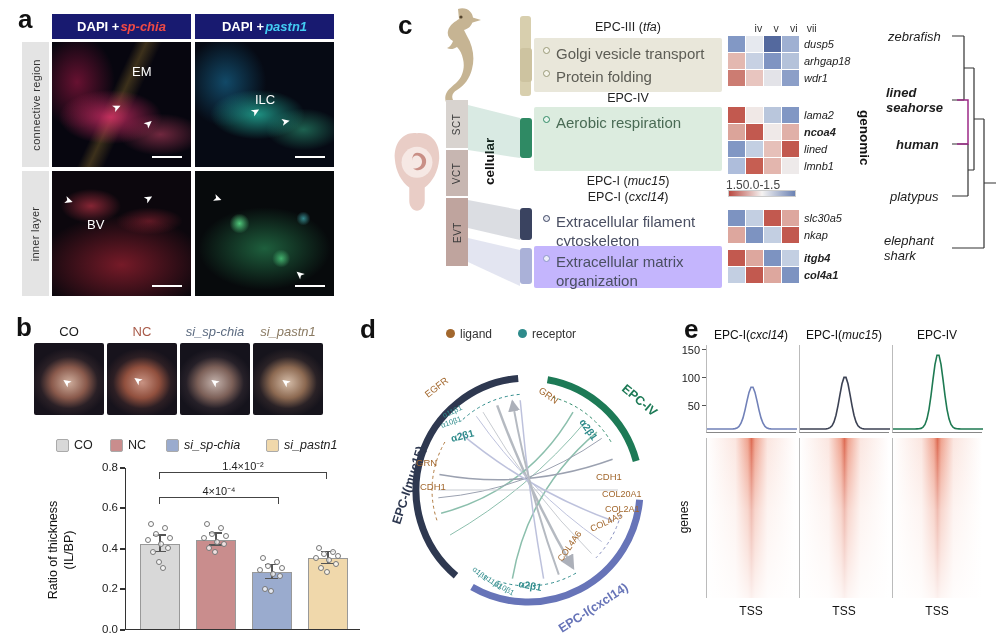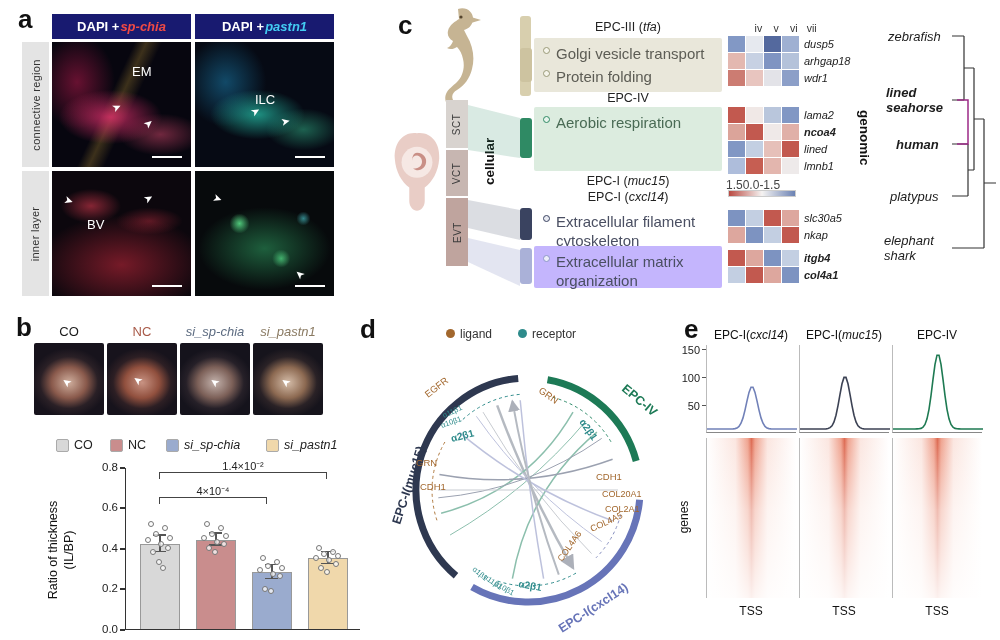--- a/index.html
+++ b/index.html
@@ -244,21 +244,21 @@
       <span class="dot" style="left: 18px; bottom: 65.85px;"></span>
       <span class="dot" style="left: 25px; bottom: 61.8px;"></span>
       <span class="dot" style="left: 10px; bottom: 57.75px;"></span>
       <span class="dot" style="left: 16px; bottom: 53.7px;"></span>
     </div>
 </div>
 
 <div class="sig" style="left:159px;top:472px;width:168px">
     <span class="sig-label">1.4×10⁻²</span>
   </div>
-<div class="sig" style="left:159px;top:497px;width:108px">
+<div class="sig" style="left:159px;top:497px;width:120px">
     <span class="sig-label">4×10⁻⁴</span>
   </div>
 
 <div class="panel-letter" style="left:398px;top:12px">c</div>
 
 <svg style="position:absolute;left:428px;top:4px" width="60" height="100" viewBox="0 0 60 100">
   <path d="M30,5 c9,-3 16,4 15,11 c-1,6 -5,9 -9,10 l3,6 c6,10 8,22 5,33 c-2,9 -8,17 -15,21 c-4,2 -6,6 -4,10 c1,3 4,5 7,4 c-1,3 -5,5 -9,3 c-5,-2 -7,-8 -5,-13 c2,-5 7,-8 11,-12 c6,-6 8,-15 6,-23 c-1,-5 -3,-9 -6,-12 c-3,2 -7,3 -10,1 c3,-1 5,-4 6,-7 c-4,-2 -6,-6 -5,-10 c1,-6 8,-10 11,-12 z" fill="#c6b493"></path>
   <path d="M43,13 l10,3 l-10,3 z" fill="#c6b493"></path>
   <circle cx="33" cy="13" r="1.6" fill="#55452e"></circle>
 </svg>

